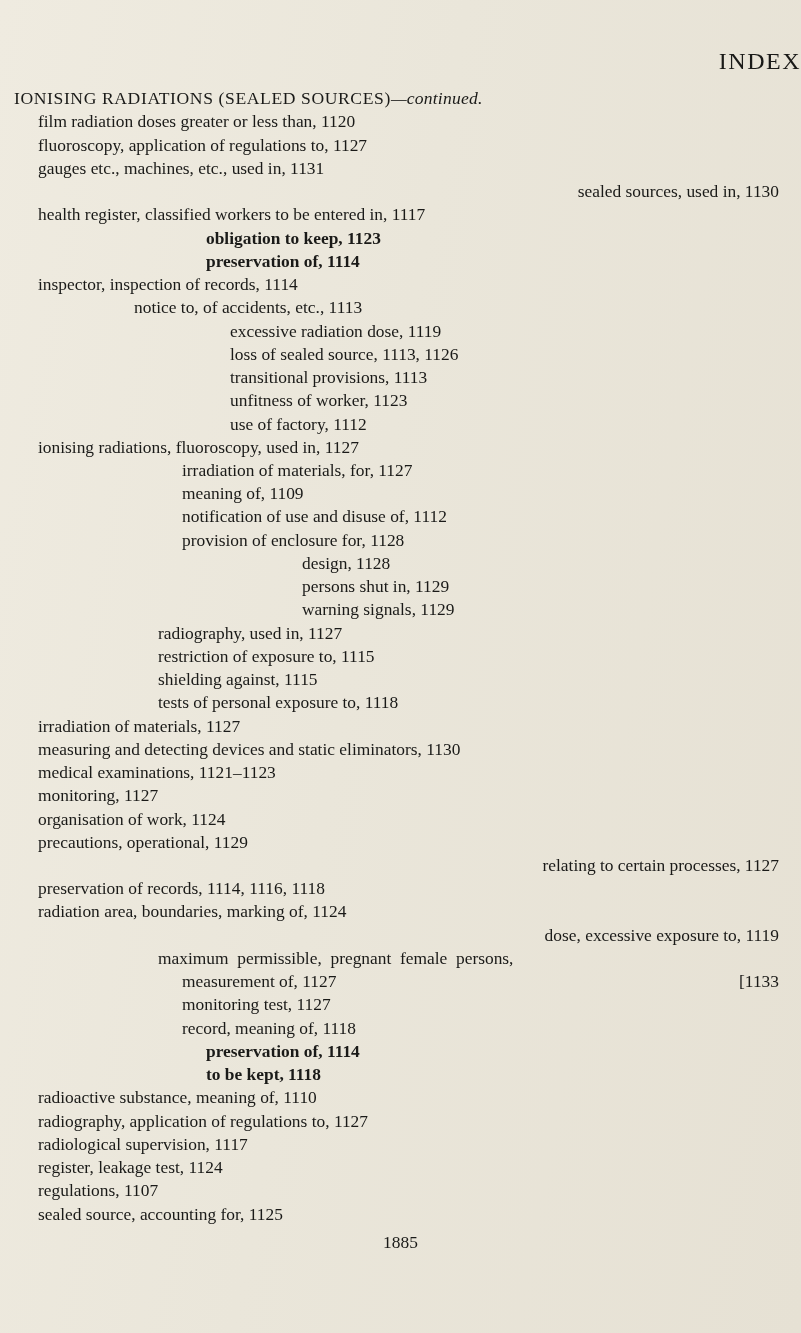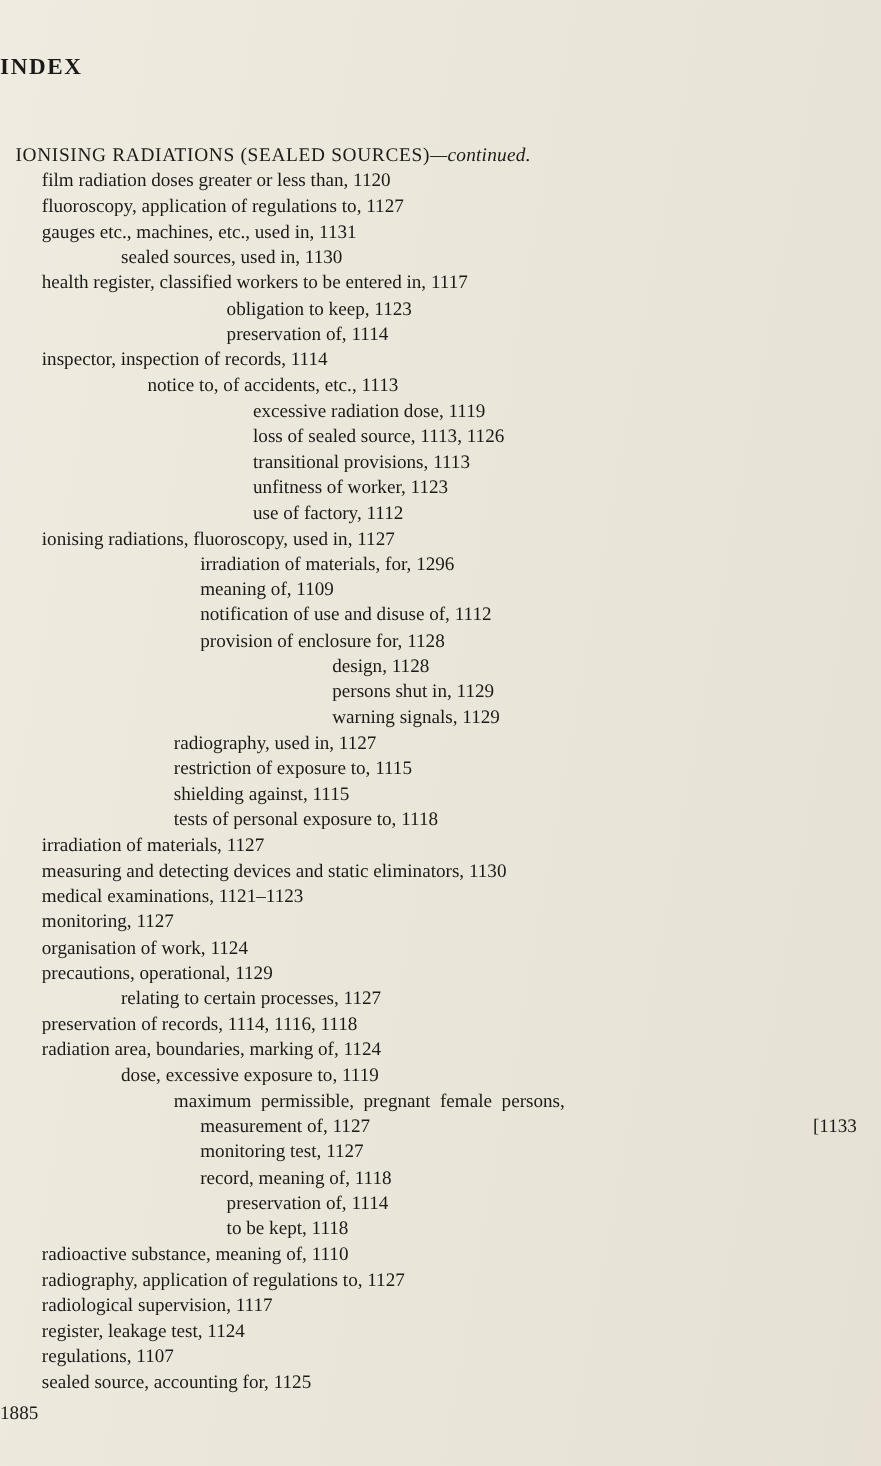--- a/index.html
+++ b/index.html
@@ -16,65 +16,65 @@
   }
   .page {
     position: relative;
     width: 801px;
     height: 1333px;
     background: linear-gradient(100deg, #efebe0 0%, #eae6da 45%, #e6e1d4 100%);
     padding: 0;
     box-sizing: border-box;
   }
   .page-title {
-    text-align: left;
-    font-size: 21px;
-    font-weight: bold;
+    text-align: right;
+    font-size: 24px;
+    font-weight: normal;
     letter-spacing: 1.5px;
     padding-top: 48px;
     padding-bottom: 12px;
   }
   .body-area {
     padding: 0 22px 0 14px;
     font-size: 17.4px;
     line-height: 1.335;
-    margin-top: 44px;
   }
   .entry {
     white-space: pre-wrap;
   }
   .head-line {
     font-size: 17.6px;
     letter-spacing: 0.2px;
   }
   .head-line .cont {
     font-style: italic;
   }
   .ind-0  { padding-left: 0px; }
   .ind-1  { padding-left: 24px; }
-  .ind-4  { padding-left: 96px; }
+  .ind-4  { padding-left: 96px; text-align: right; }
   .ind-5  { padding-left: 120px; }
   .ind-6  { padding-left: 144px; }
   .ind-7  { padding-left: 168px; }
-  .ind-8  { padding-left: 192px; }
+  .ind-8  { padding-left: 192px; font-weight: bold; }
   .ind-9  { padding-left: 216px; }
   .ind-12 { padding-left: 288px; }
   .row {
     display: flex;
     align-items: baseline;
     justify-content: space-between;
   }
   .row .right {
     white-space: nowrap;
     padding-left: 10px;
   }
   .spread {
     letter-spacing: 0.6px;
   }
   .folio {
+    text-align: center;
     font-size: 17.4px;
     padding-top: 6px;
   }
 </style>
 </head>
 <body>
 
 <div class="page">
 
   <div class="page-title">INDEX</div>
@@ -92,21 +92,21 @@
         <div class="entry ind-8"><span>obligation to keep, 1123</span></div>
         <div class="entry ind-8"><span>preservation of, 1114</span></div>
         <div class="entry ind-1"><span>inspector, inspection of records, 1114</span></div>
         <div class="entry ind-5"><span>notice to, of accidents, etc., 1113</span></div>
         <div class="entry ind-9"><span>excessive radiation dose, 1119</span></div>
         <div class="entry ind-9"><span>loss of sealed source, 1113, 1126</span></div>
         <div class="entry ind-9"><span>transitional provisions, 1113</span></div>
         <div class="entry ind-9"><span>unfitness of worker, 1123</span></div>
         <div class="entry ind-9"><span>use of factory, 1112</span></div>
         <div class="entry ind-1"><span>ionising radiations, fluoroscopy, used in, 1127</span></div>
-        <div class="entry ind-7"><span>irradiation of materials, for, 1296</span></div>
+        <div class="entry ind-7"><span>irradiation of materials, for, 1127</span></div>
         <div class="entry ind-7"><span>meaning of, 1109</span></div>
         <div class="entry ind-7"><span>notification of use and disuse of, 1112</span></div>
         <div class="entry ind-7"><span>provision of enclosure for, 1128</span></div>
         <div class="entry ind-12"><span>design, 1128</span></div>
         <div class="entry ind-12"><span>persons shut in, 1129</span></div>
         <div class="entry ind-12"><span>warning signals, 1129</span></div>
         <div class="entry ind-6"><span>radiography, used in, 1127</span></div>
         <div class="entry ind-6"><span>restriction of exposure to, 1115</span></div>
         <div class="entry ind-6"><span>shielding against, 1115</span></div>
         <div class="entry ind-6"><span>tests of personal exposure to, 1118</span></div>

